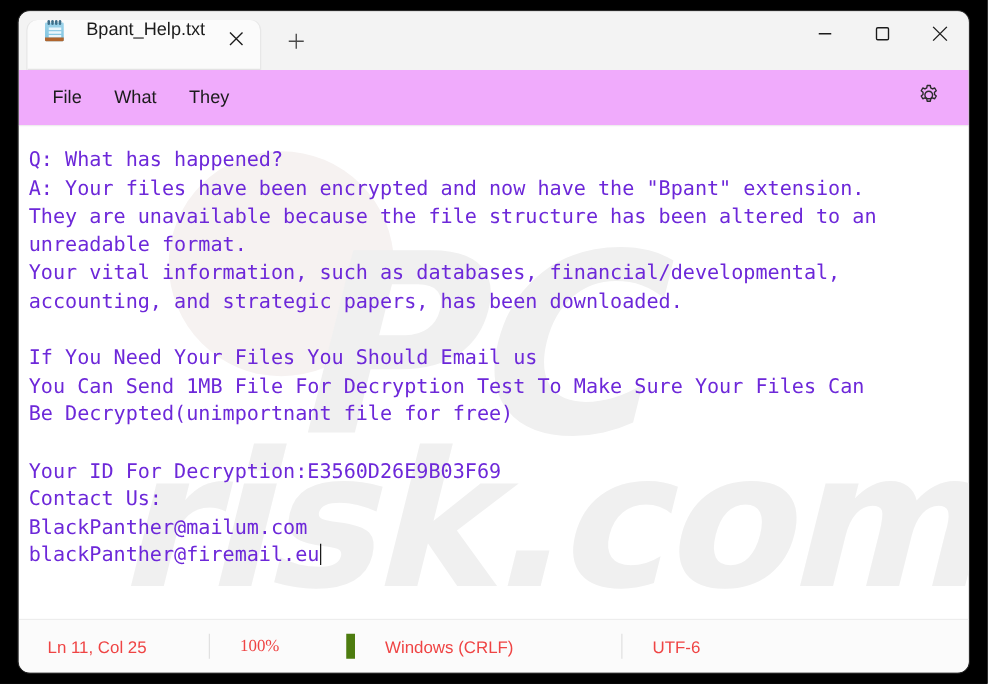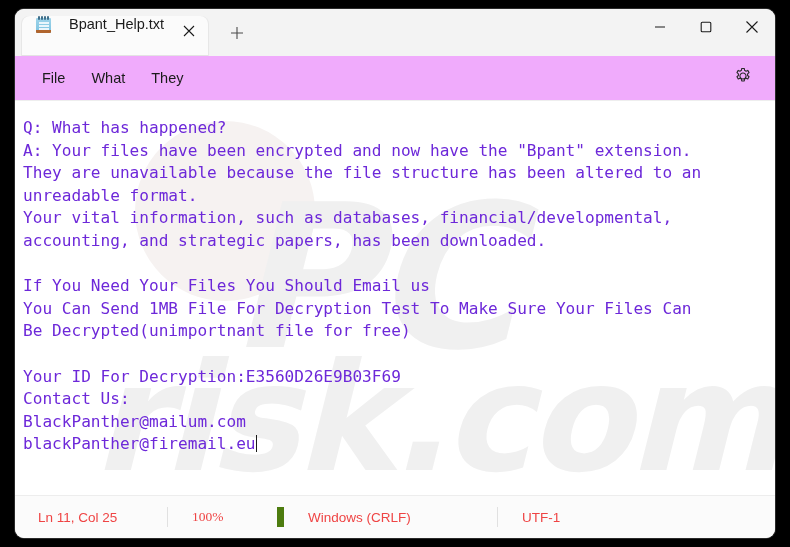--- a/index.html
+++ b/index.html
@@ -357,17 +357,17 @@
 Your ID For Decryption:E3560D26E9B03F69
 Contact Us:
 BlackPanther@mailum.com
 blackPanther@firemail.eu</span><span class="caret"></span></div>
     </div>
 
     <div id="statusbar">
       <div class="status-cell" id="sb-ln">Ln 11, Col 25</div>
       <div class="status-cell" id="sb-zoom">100%</div>
       <div class="status-cell" id="sb-eol">Windows (CRLF)</div>
-      <div class="status-cell" id="sb-enc">UTF-1</div>
+      <div class="status-cell" id="sb-enc">UTF-6</div>
     </div>
 
   </div>
 </div>
 
 </body></html>

